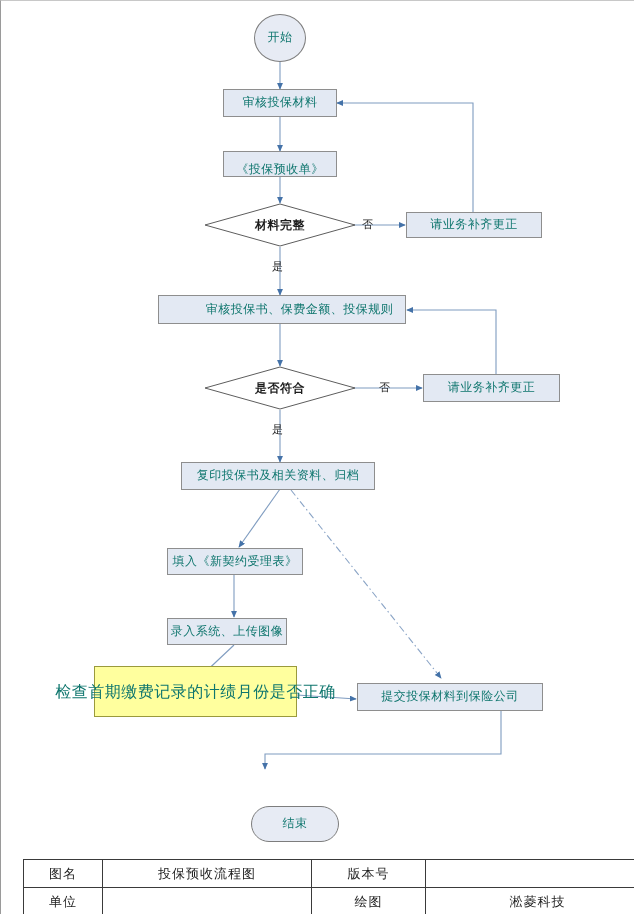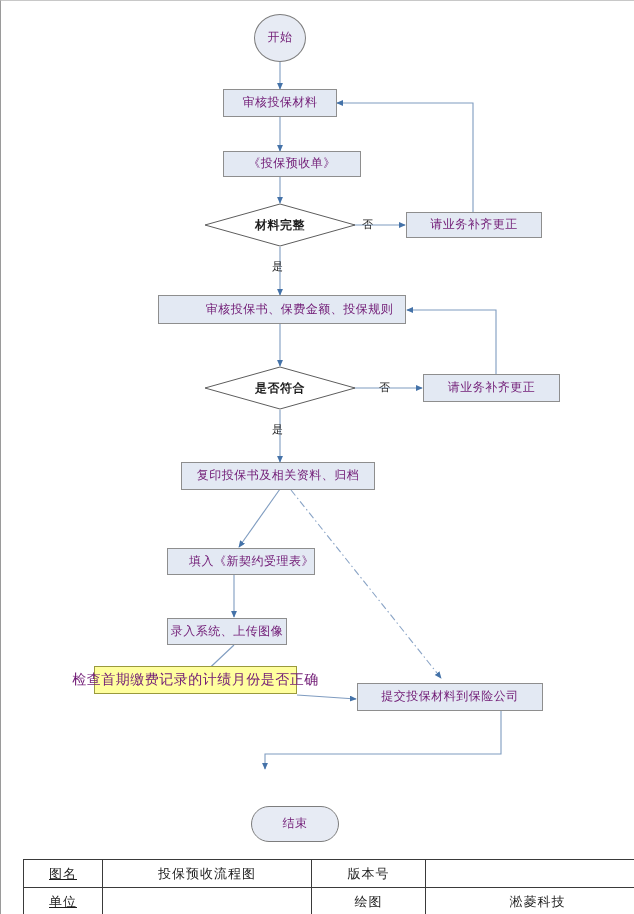--- a/index.html
+++ b/index.html
@@ -39,21 +39,21 @@
     pointer-events: none;
   }
 
   .node {
     position: absolute;
     box-sizing: border-box;
     display: flex;
     align-items: center;
     justify-content: center;
     text-align: center;
-    color: #701a75;
+    color: #0f766e;
     font-size: 12px;
     line-height: 1.1;
     letter-spacing: 0.5px;
     white-space: nowrap;
   }
 
   .proc {
     background: #e3e9f3;
     border: 1px solid #8e8e8e;
   }
@@ -123,21 +123,21 @@
   #titleblock td {
     border: 1px solid #3a3a3a;
     height: 27px;
     text-align: center;
     vertical-align: middle;
     letter-spacing: 1px;
     padding: 0 4px;
     overflow: hidden;
     white-space: nowrap;
   }
-  .c0 { width: 70px; text-decoration: underline; }
+  .c0 { width: 70px; }
   .c1 { width: 200px; }
   .c2 { width: 105px; }
   .c3 { width: 215px; }
 </style>
 </head>
 <body>
 
 <div id="page">
 
   <div id="chart">
@@ -191,21 +191,21 @@
     </svg>
 
     <div class="node terminator-circle" style="left:253px; top:13px; width:52px; height:48px;">
       <span>开始</span>
     </div>
 
     <div class="node proc" style="left:222px; top:88px; width:114px; height:28px;">
       <span>审核投保材料</span>
     </div>
 
-    <div class="node proc" style="left:222px; top:150px; width:138px; height:26px;">
+    <div class="node proc" style="left:222px; top:150px; width:114px; height:26px;align-items:flex-end;">
       <span>《投保预收单》</span>
     </div>
 
     <div class="decision" style="left:203px; top:202px; width:152px; height:44px;">
       <svg class="dshape" viewBox="0 0 152 44" preserveAspectRatio="none">
         <polygon points="76,1 151,22 76,43 1,22" fill="#ffffff" stroke="#5d5d5d" stroke-width="1"></polygon>
       </svg>
       <div class="dlabel">材料完整</div>
     </div>
 
@@ -233,29 +233,29 @@
     <div class="node proc" style="left:422px; top:373px; width:137px; height:28px;">
       <span>请业务补齐更正</span>
     </div>
 
     <div class="edge-label" style="left:271px; top:421px;">是</div>
 
     <div class="node proc" style="left:180px; top:461px; width:194px; height:28px;">
       <span>复印投保书及相关资料、归档</span>
     </div>
 
-    <div class="node proc" style="left:166px; top:547px; width:148px; height:27px;justify-content:flex-end;">
+    <div class="node proc" style="left:166px; top:547px; width:136px; height:27px;">
       <span>填入《新契约受理表》</span>
     </div>
 
     <div class="node proc" style="left:166px; top:617px; width:120px; height:27px;text-align:right;">
       <span>录入系统、上传图像</span>
     </div>
 
-    <div class="node yellowbox" style="left:93px; top:665px; width:203px; height:28px; font-size:14px;">
+    <div class="node yellowbox" style="left:93px; top:665px; width:203px; height:51px; font-size:16px;">
       <span>检查首期缴费记录的计绩月份是否正确</span>
     </div>
 
     <div class="node proc" style="left:356px; top:682px; width:186px; height:28px;">
       <span>提交投保材料到保险公司</span>
     </div>
 
     <div class="node terminator-round" style="left:250px; top:769px; width:88px; height:36px;">
       <span>结束</span>
     </div>

